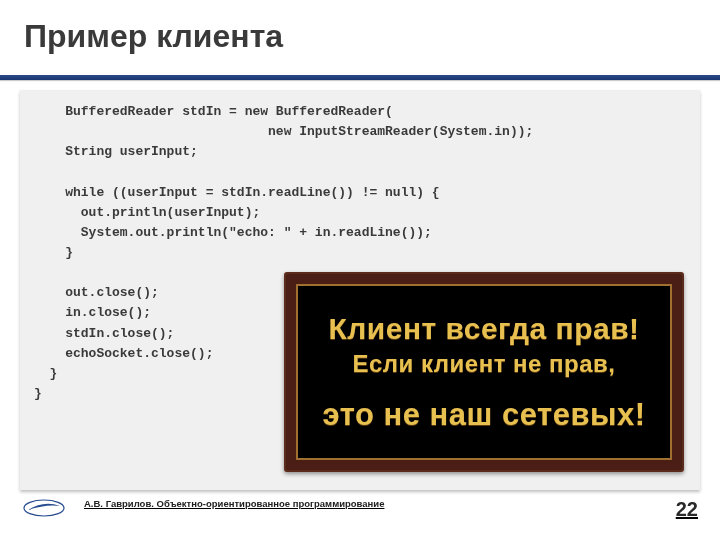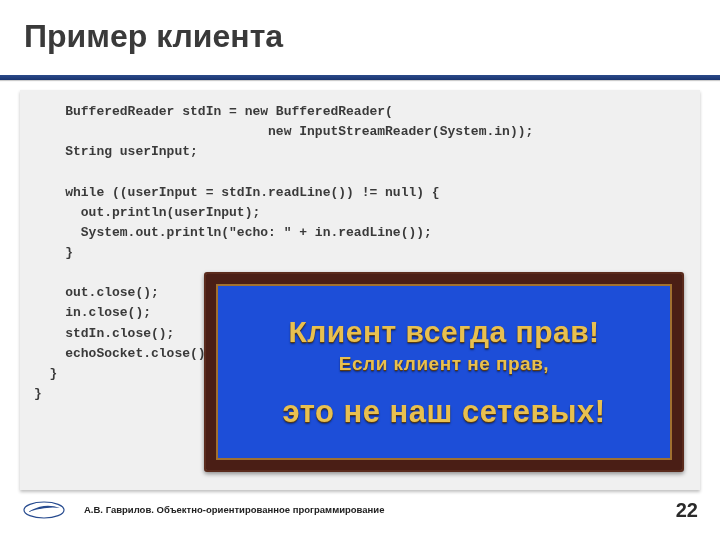--- a/index.html
+++ b/index.html
@@ -36,52 +36,52 @@
     font-size: 13px;
     font-weight: bold;
     color: #3a3a3a;
     line-height: 1.55;
     white-space: pre;
   }
   .sign {
     position: absolute;
     right: 16px;
     bottom: 18px;
-    width: 480px;
+    width: 400px;
     height: 200px;
-    background: #1d4ed8;
+    background: #000000;
     border: 2px solid #5a2a1c;
     border-radius: 3px;
     box-shadow: 0 2px 4px rgba(0,0,0,.4), inset 0 0 0 10px #4a1e15, inset 0 0 0 12px #a07030;
     display: flex;
     flex-direction: column;
     align-items: center;
     justify-content: center;
     padding: 12px 14px;
   }
   .sign .line {
     font-family: Arial, sans-serif;
     font-weight: 900;
     color: #e8c050;
     text-shadow: 0 1px 0 #5a3a10, 0 2px 2px rgba(0,0,0,.5);
     text-align: center;
     letter-spacing: .5px;
     line-height: 1.1;
     white-space: nowrap;
   }
   .sign .l1 { font-size: 30px; margin-bottom: 6px; }
-  .sign .l2 { font-size: 19px; margin-bottom: 20px; }
+  .sign .l2 { font-size: 24px; margin-bottom: 20px; }
   .sign .l3 { font-size: 31px; }
   .footer {
     position: absolute;
-    left: 0; right: 0; bottom: 7px;
+    left: 0; right: 0; bottom: 0;
     height: 42px;
     display: flex;
-    align-items: center;
     padding: 0 22px 4px 22px;
+    text-decoration: underline;
   }
   .logo {
     width: 44px; height: 20px;
     position: relative;
     margin-right: 18px;
   }
   .logo svg { width: 44px; height: 20px; }
   .footer-text {
     font-size: 9.5px;
     font-weight: bold;

